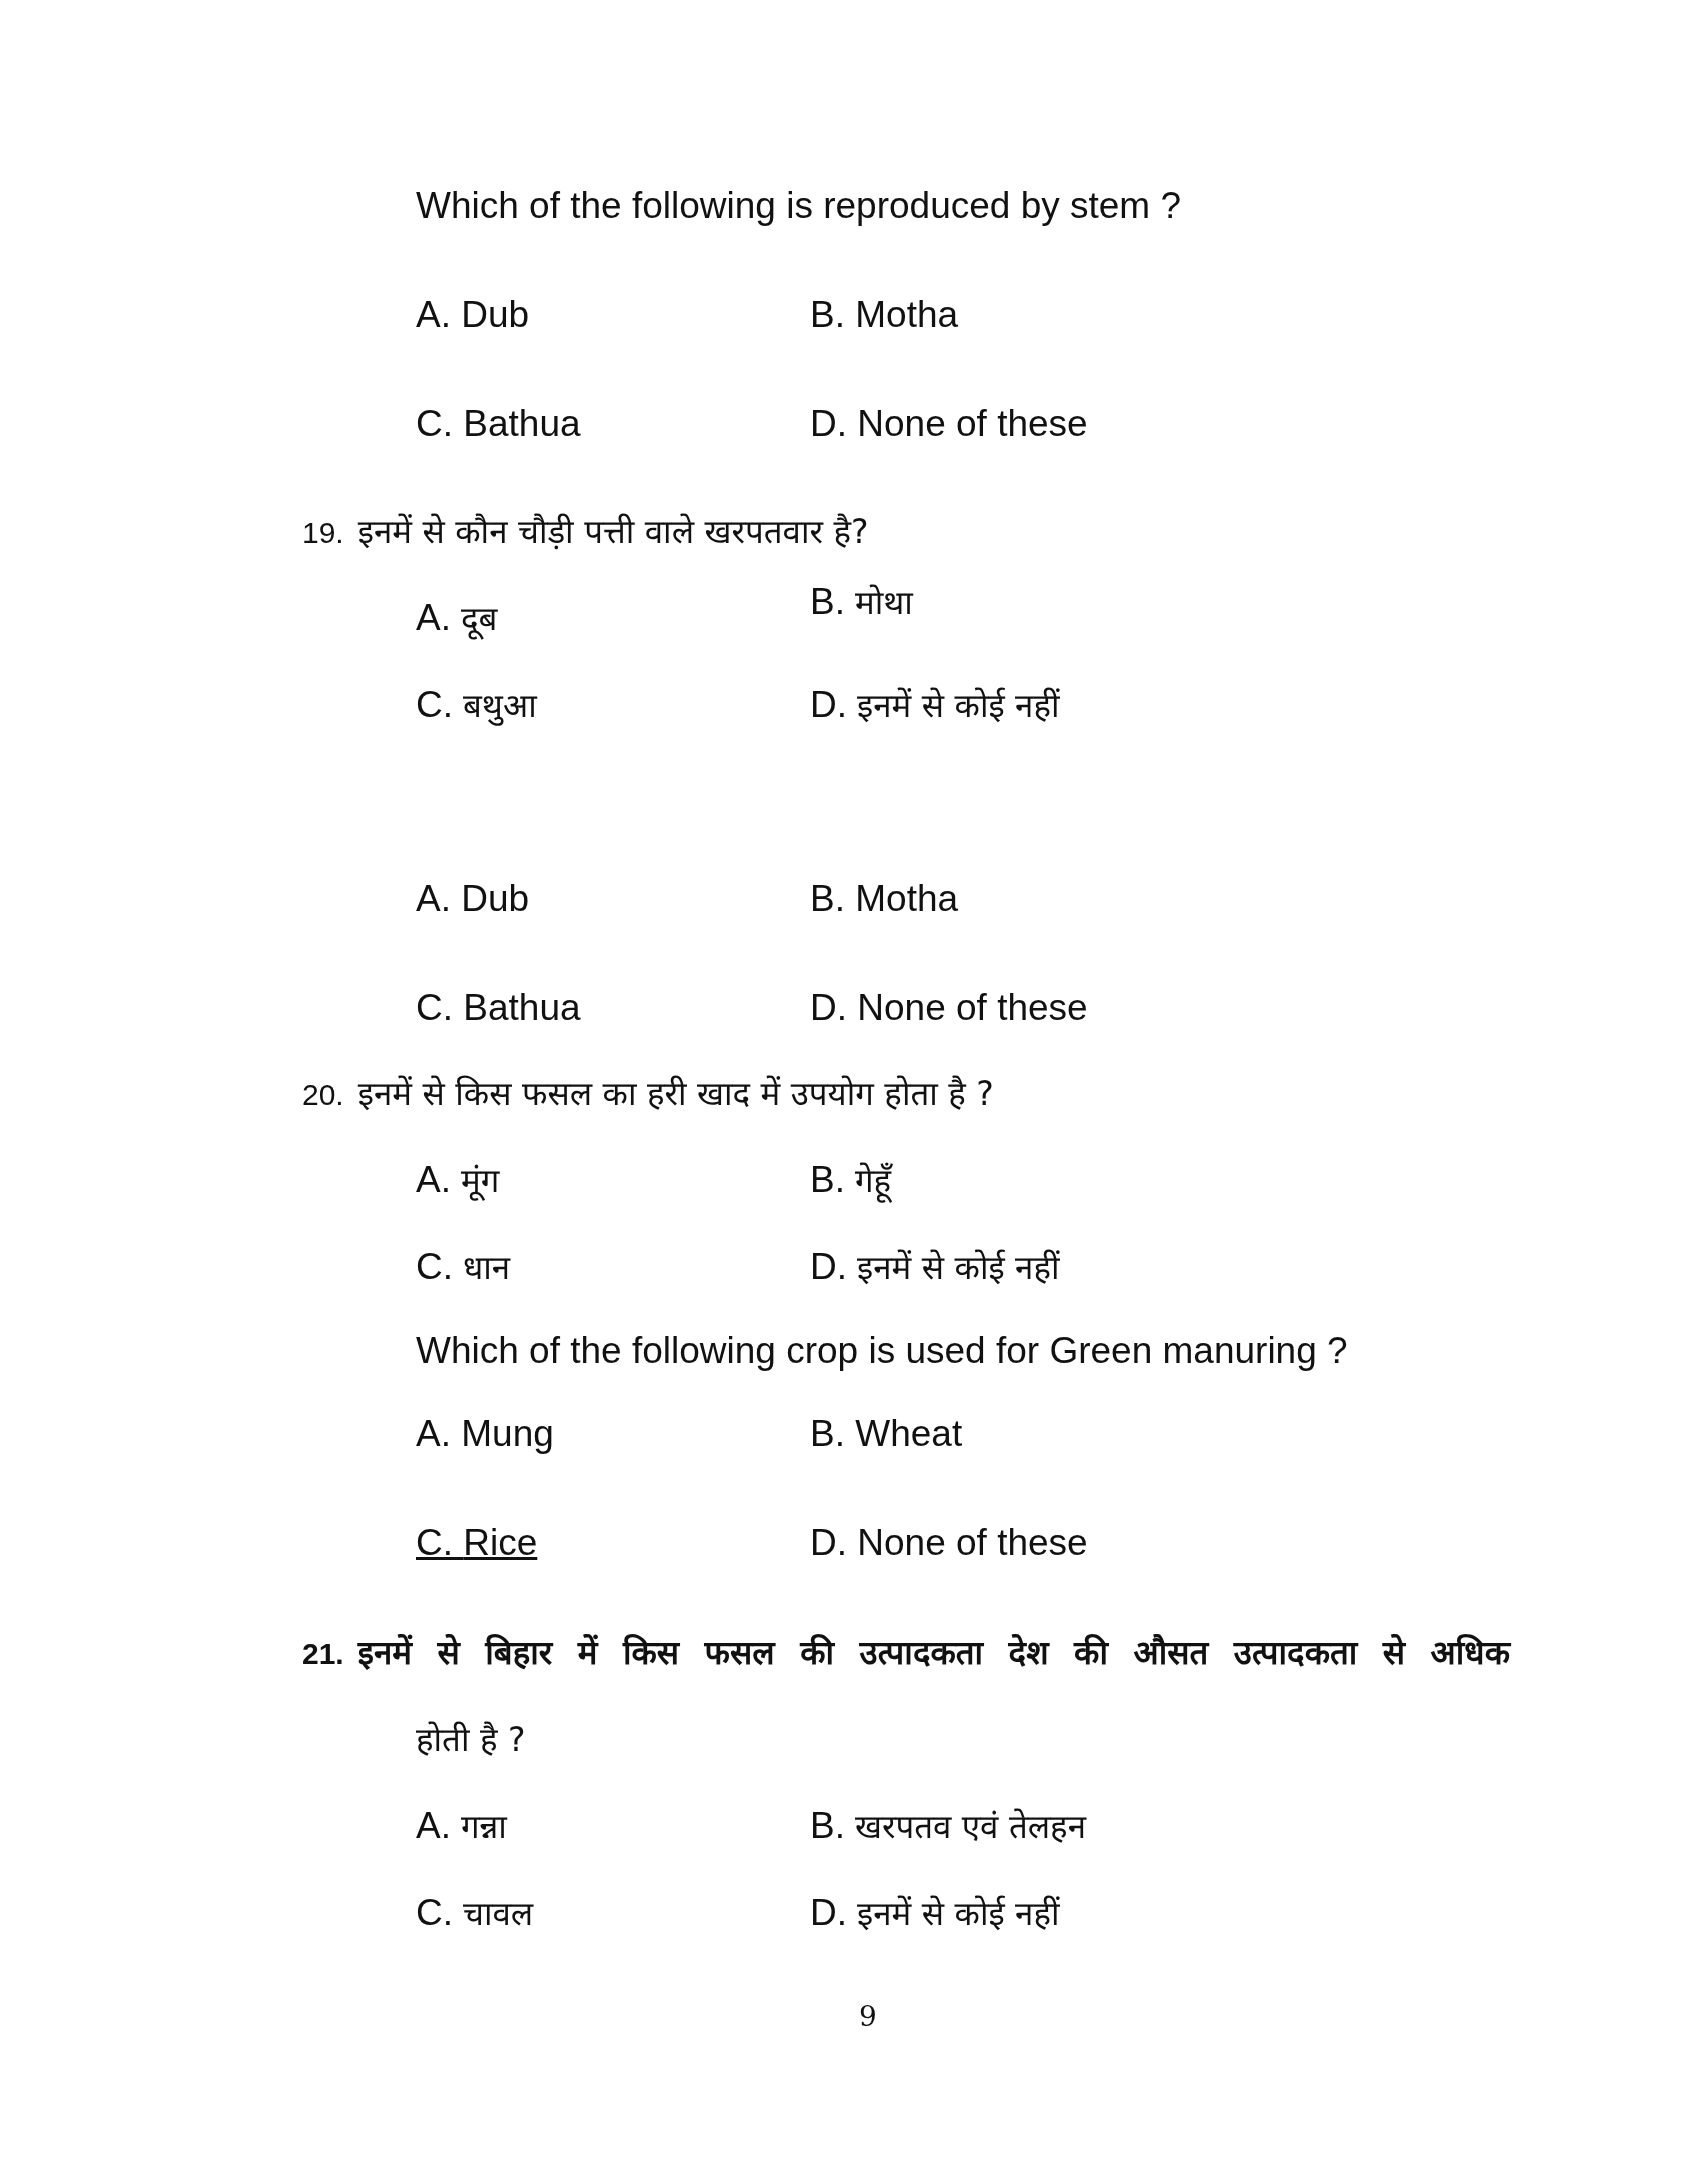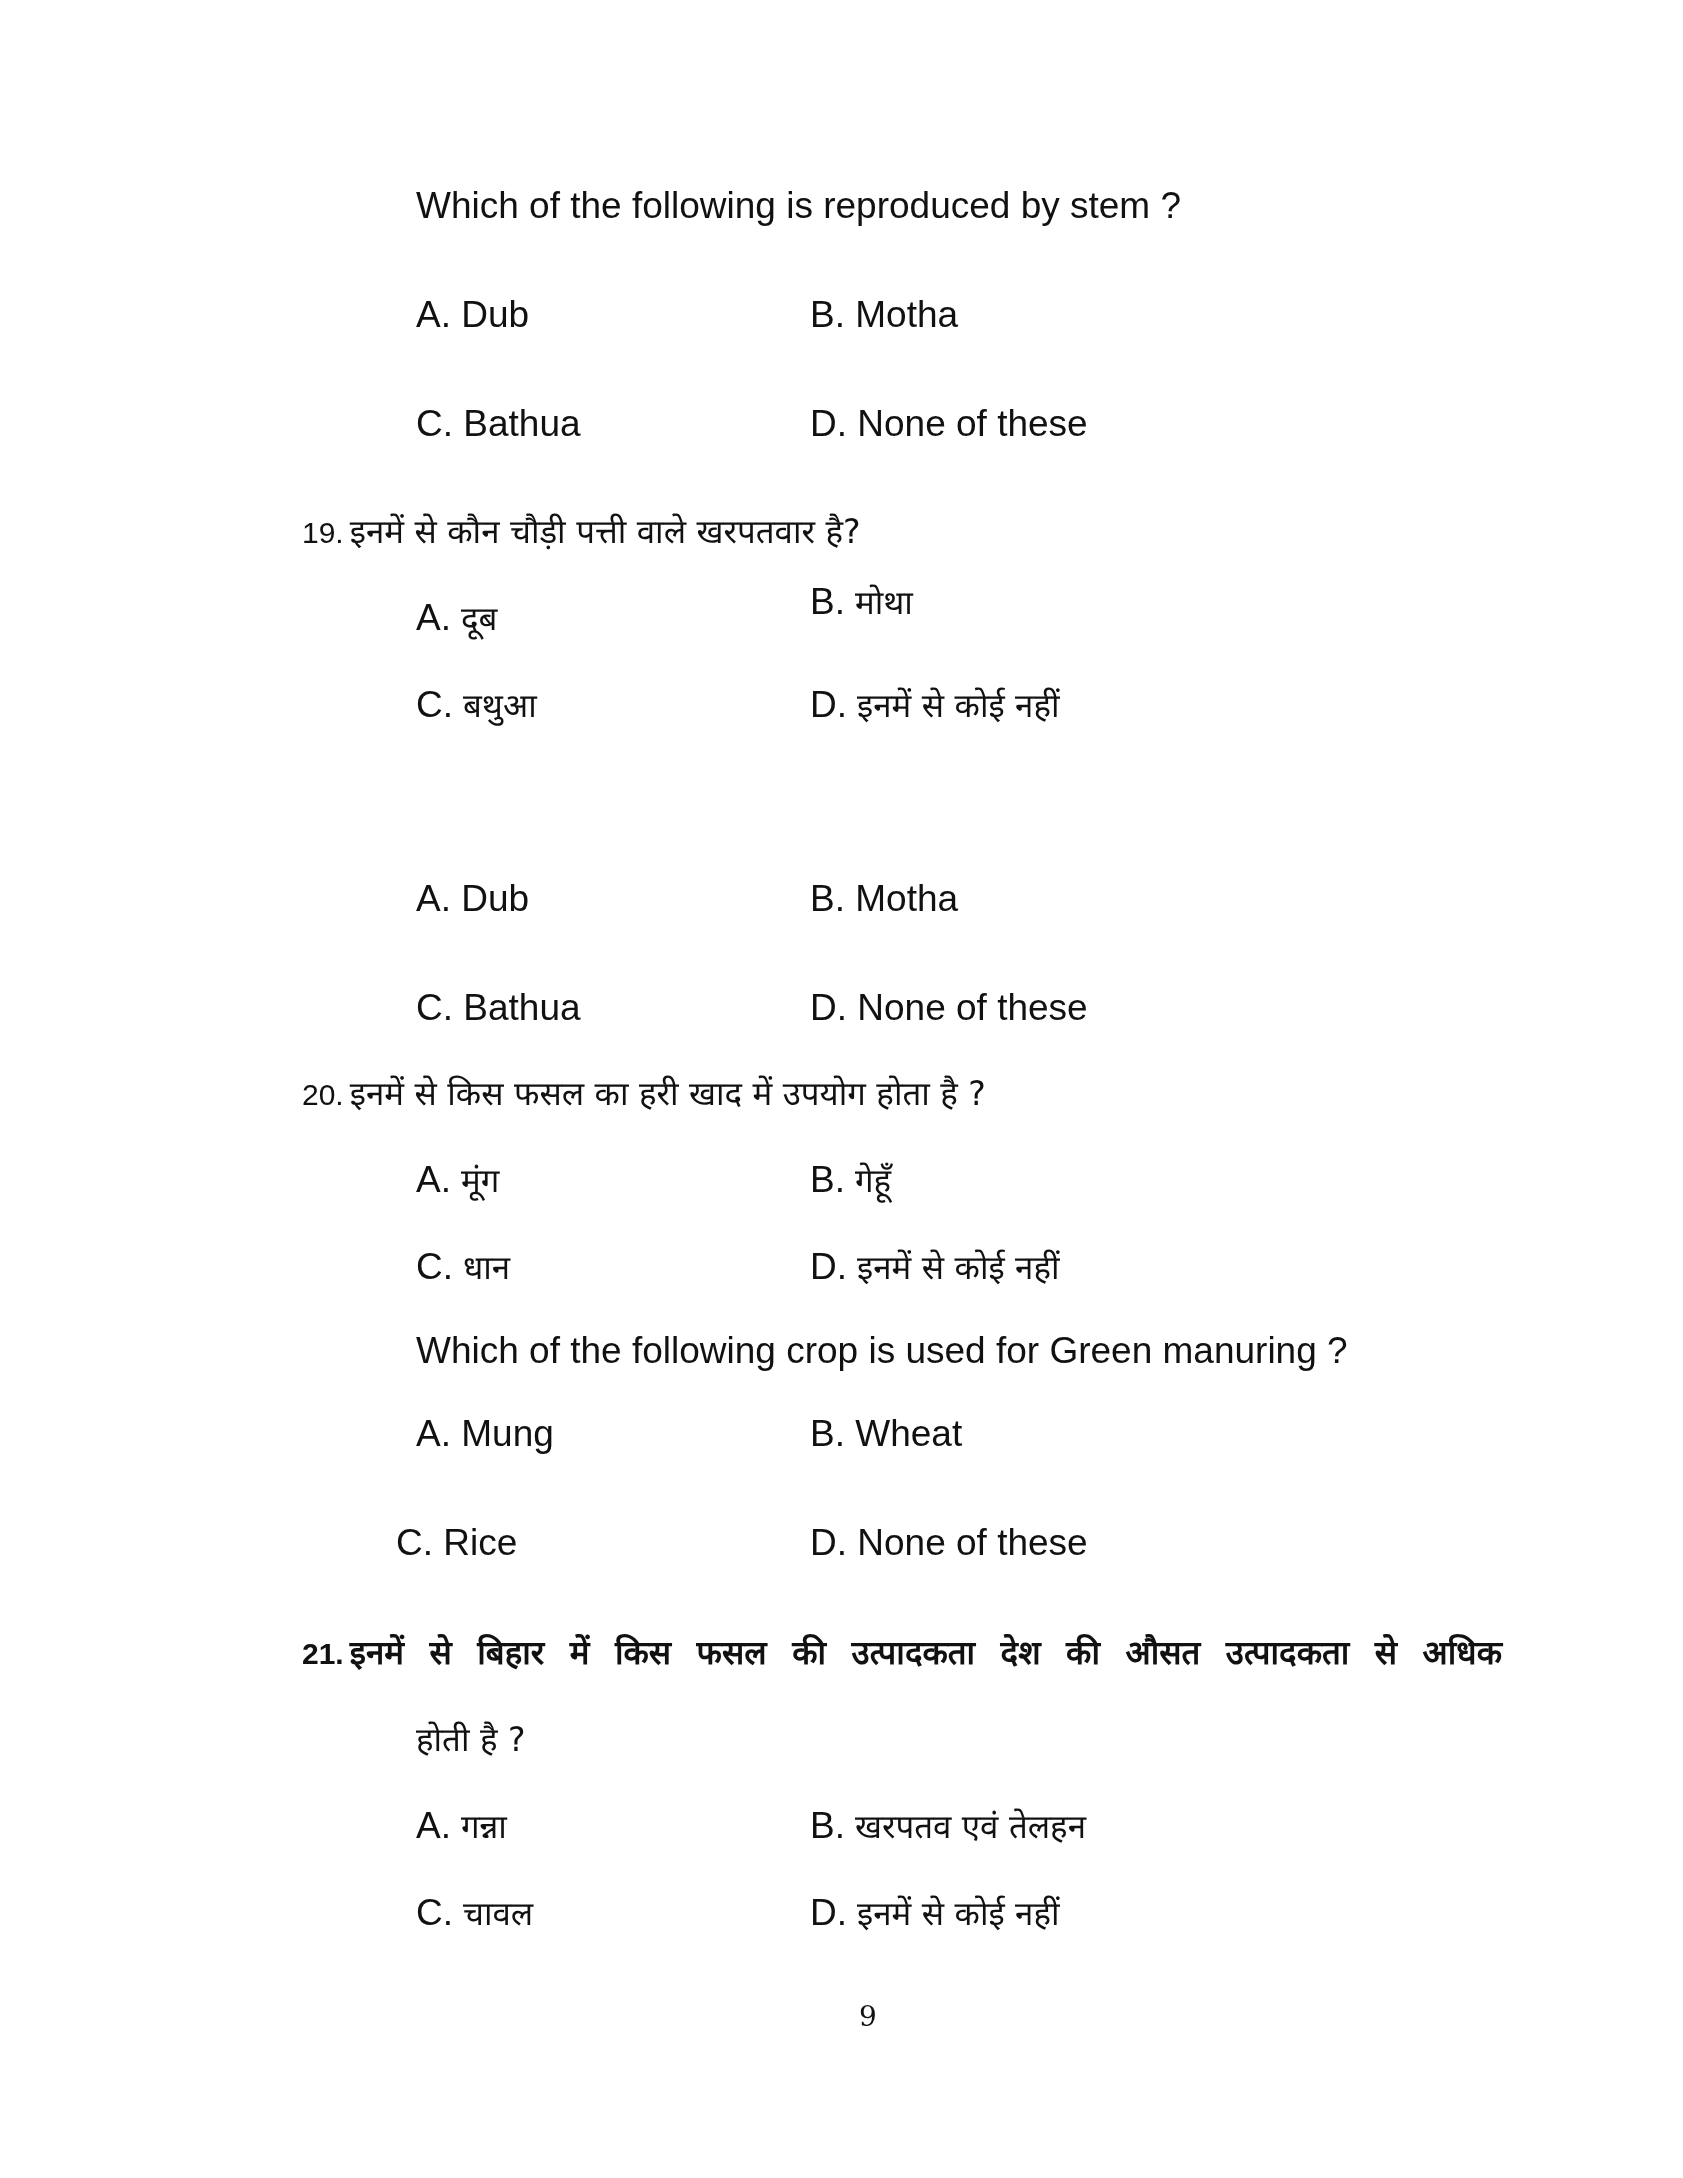--- a/index.html
+++ b/index.html
@@ -27,21 +27,21 @@
       white-space: nowrap;
       letter-spacing: 0px;
     }
     .hi {
       font-family: "DejaVu Sans", "Liberation Sans", sans-serif;
       font-size: 33px;
     }
     .qnum {
       font-family: "Liberation Sans", sans-serif;
       font-size: 30px;
-      margin-right: 6px;
+      margin-right: 14px;
     }
     .opt-letter {
       font-family: "Liberation Sans", sans-serif;
       font-size: 37px;
       margin-right: 10px;
     }
     .page-number {
       position: absolute;
       left: 853px;
       top: 2000px;
@@ -130,21 +130,21 @@
     <span>Which of the following crop is used for Green manuring ?</span>
   </div>
   <div class="line" style="left:416px; top:1412px;">
     <span>A.</span>
     <span>Mung</span>
   </div>
   <div class="line" style="left:810px; top:1412px;">
     <span>B.</span>
     <span>Wheat</span>
   </div>
-  <div class="line" style="left:396px; top:1521px;">
+  <div class="line" style="left:416px; top:1521px;text-decoration:underline;">
     <span>C.</span>
     <span>Rice</span>
   </div>
   <div class="line" style="left:810px; top:1521px;">
     <span>D.</span>
     <span>None of these</span>
   </div>
 
   <div class="line" style="left:302px; top:1630px;font-weight:bold;">
     <span class="qnum">21.</span><span class="hi" style="word-spacing:14px;">इनमें से बिहार में किस फसल की उत्पादकता देश की औसत उत्पादकता से अधिक</span>

